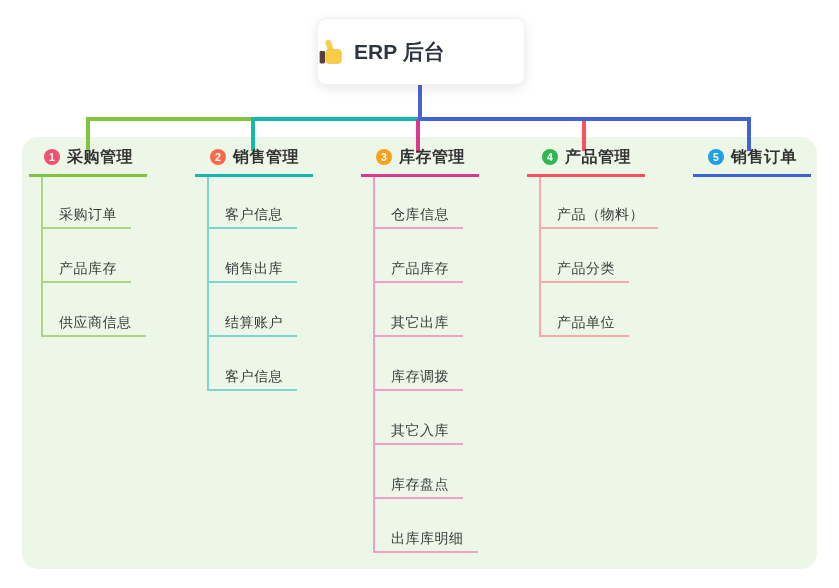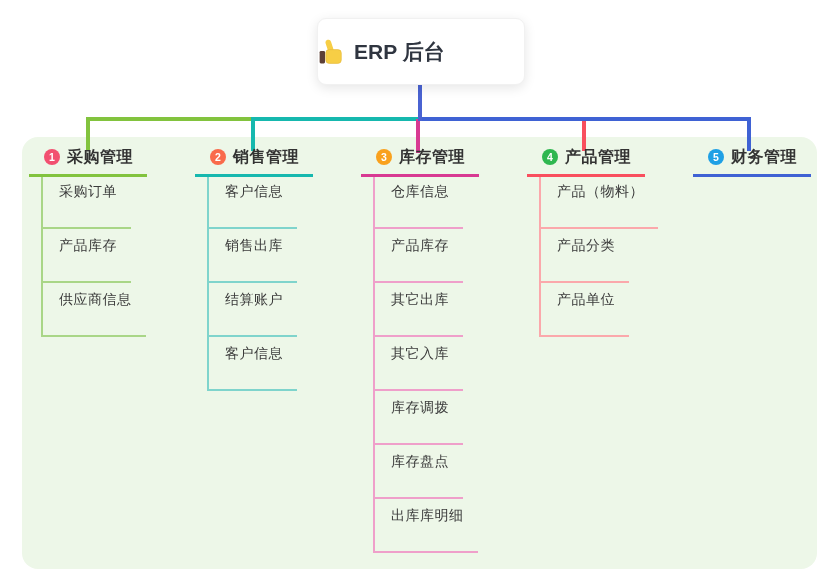--- a/index.html
+++ b/index.html
@@ -23,21 +23,21 @@
   .branches{position:absolute;left:0;top:146px;width:839px;z-index:2;}
   .branch{position:absolute;top:0;width:160px;}
   .topic{width:118px;height:31px;box-sizing:border-box;display:flex;align-items:center;gap:7px;
     padding:0 0 6px 15px;border-bottom:3px solid var(--main);}
   .badge{width:16px;height:16px;border-radius:50%;flex:0 0 16px;color:#fff;font-size:10.5px;font-weight:700;
     display:flex;align-items:center;justify-content:center;line-height:1;}
   .title{font-size:16px;font-weight:600;color:#333;white-space:nowrap;letter-spacing:.5px;}
   .children{margin-left:12px;border-left:2px solid var(--light);
     display:flex;flex-direction:column;align-items:flex-start;width:max-content;}
   .child{height:54px;box-sizing:border-box;display:flex;align-items:flex-end;
-    padding:0 14px 26px 16px;border-bottom:2px solid var(--light);
+    padding:0 14px 3px 16px;border-bottom:2px solid var(--light);
     font-size:14px;color:#3a3a3a;white-space:nowrap;letter-spacing:.5px;}
   .child:first-child{height:52px;}
 </style>
 </head>
 <body>
 
 <div class="stage">
 
   <div class="panel" style="background: rgb(237, 247, 232);"></div>
 
@@ -111,24 +111,24 @@
           <div class="child">
             <span>仓库信息</span>
           </div>
           <div class="child">
             <span>产品库存</span>
           </div>
           <div class="child">
             <span>其它出库</span>
           </div>
           <div class="child">
-            <span>其它入库</span>
+            <span>库存调拨</span>
           </div>
           <div class="child">
-            <span>库存调拨</span>
+            <span>其它入库</span>
           </div>
           <div class="child">
             <span>库存盘点</span>
           </div>
           <div class="child">
             <span>出库库明细</span>
           </div>
         </div>
   </div>
 
@@ -146,17 +146,17 @@
           </div>
           <div class="child">
             <span>产品单位</span>
           </div>
         </div>
   </div>
 
   <div class="branch" style="left: 693px; --main: #3f62d4; --light: #9cb0e8;">
     <div class="topic">
       <span class="badge" style="background: rgb(31, 160, 229);">5</span>
-      <span class="title">财务管理</span>
+      <span class="title">销售订单</span>
     </div>
   </div>
 </div>
 </div>
 
 </body></html>

